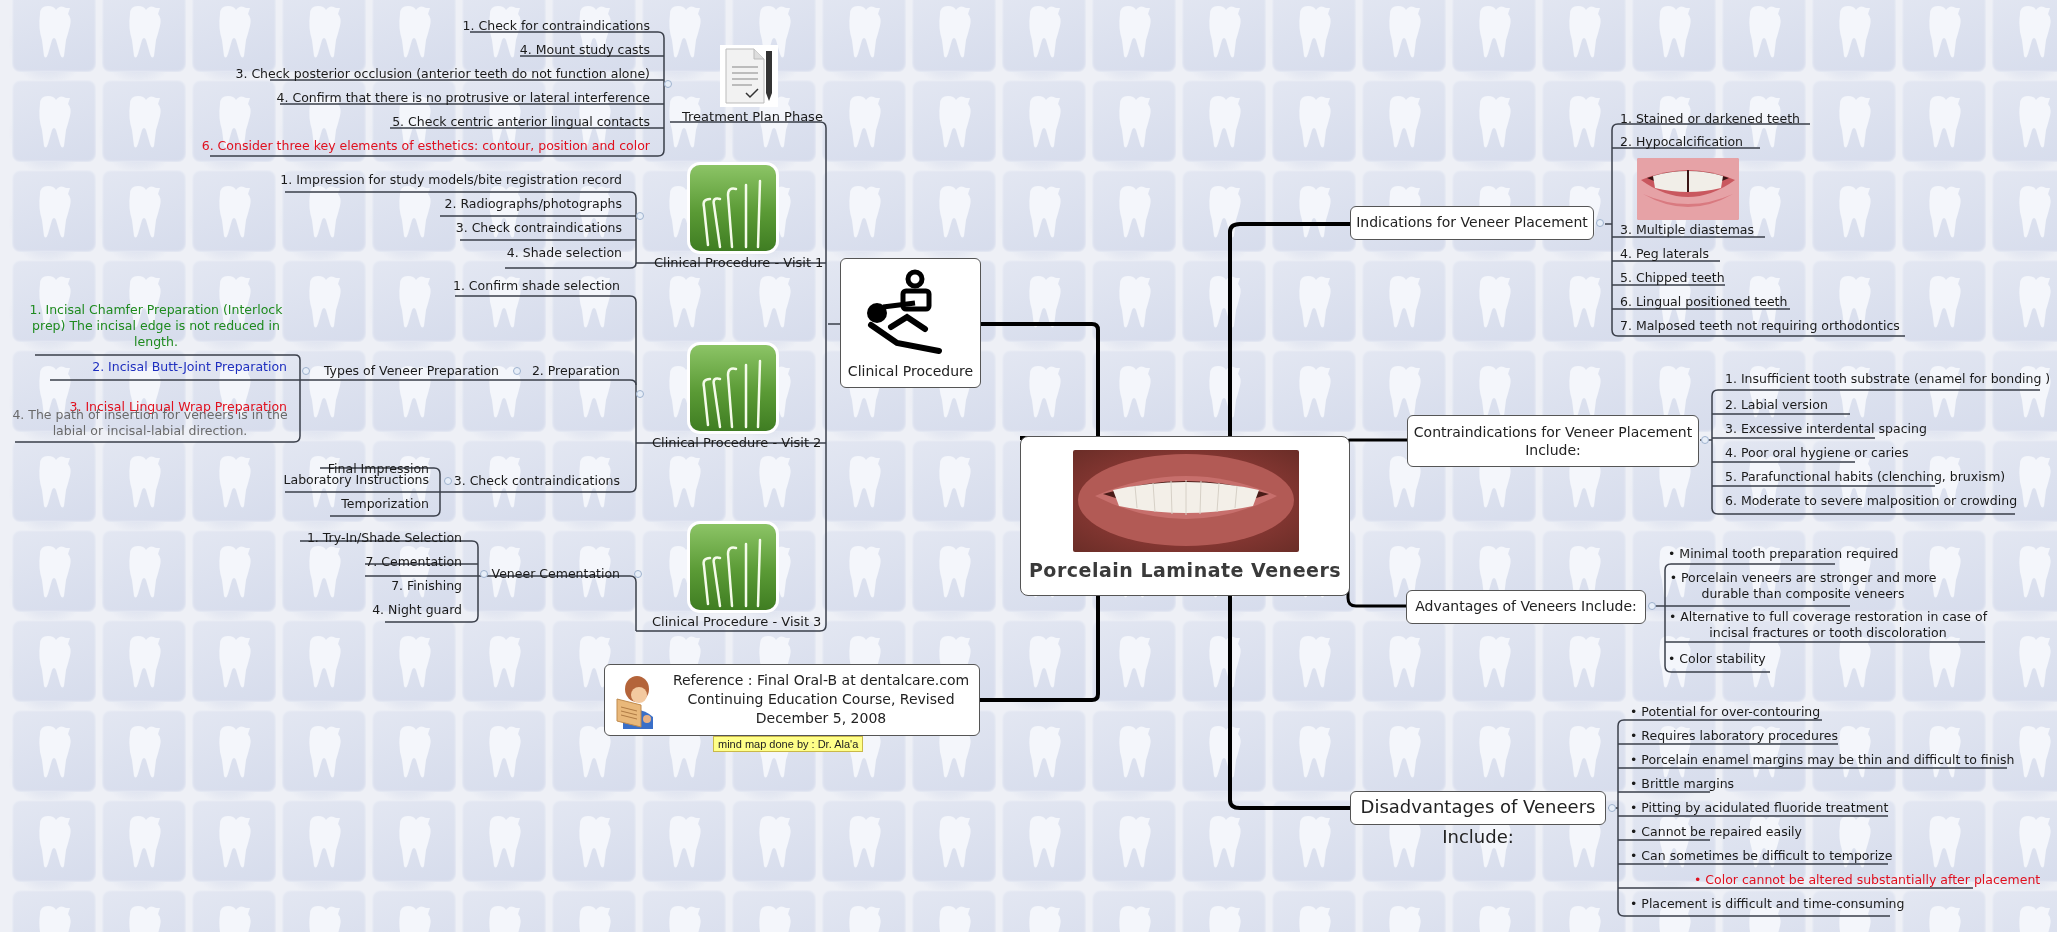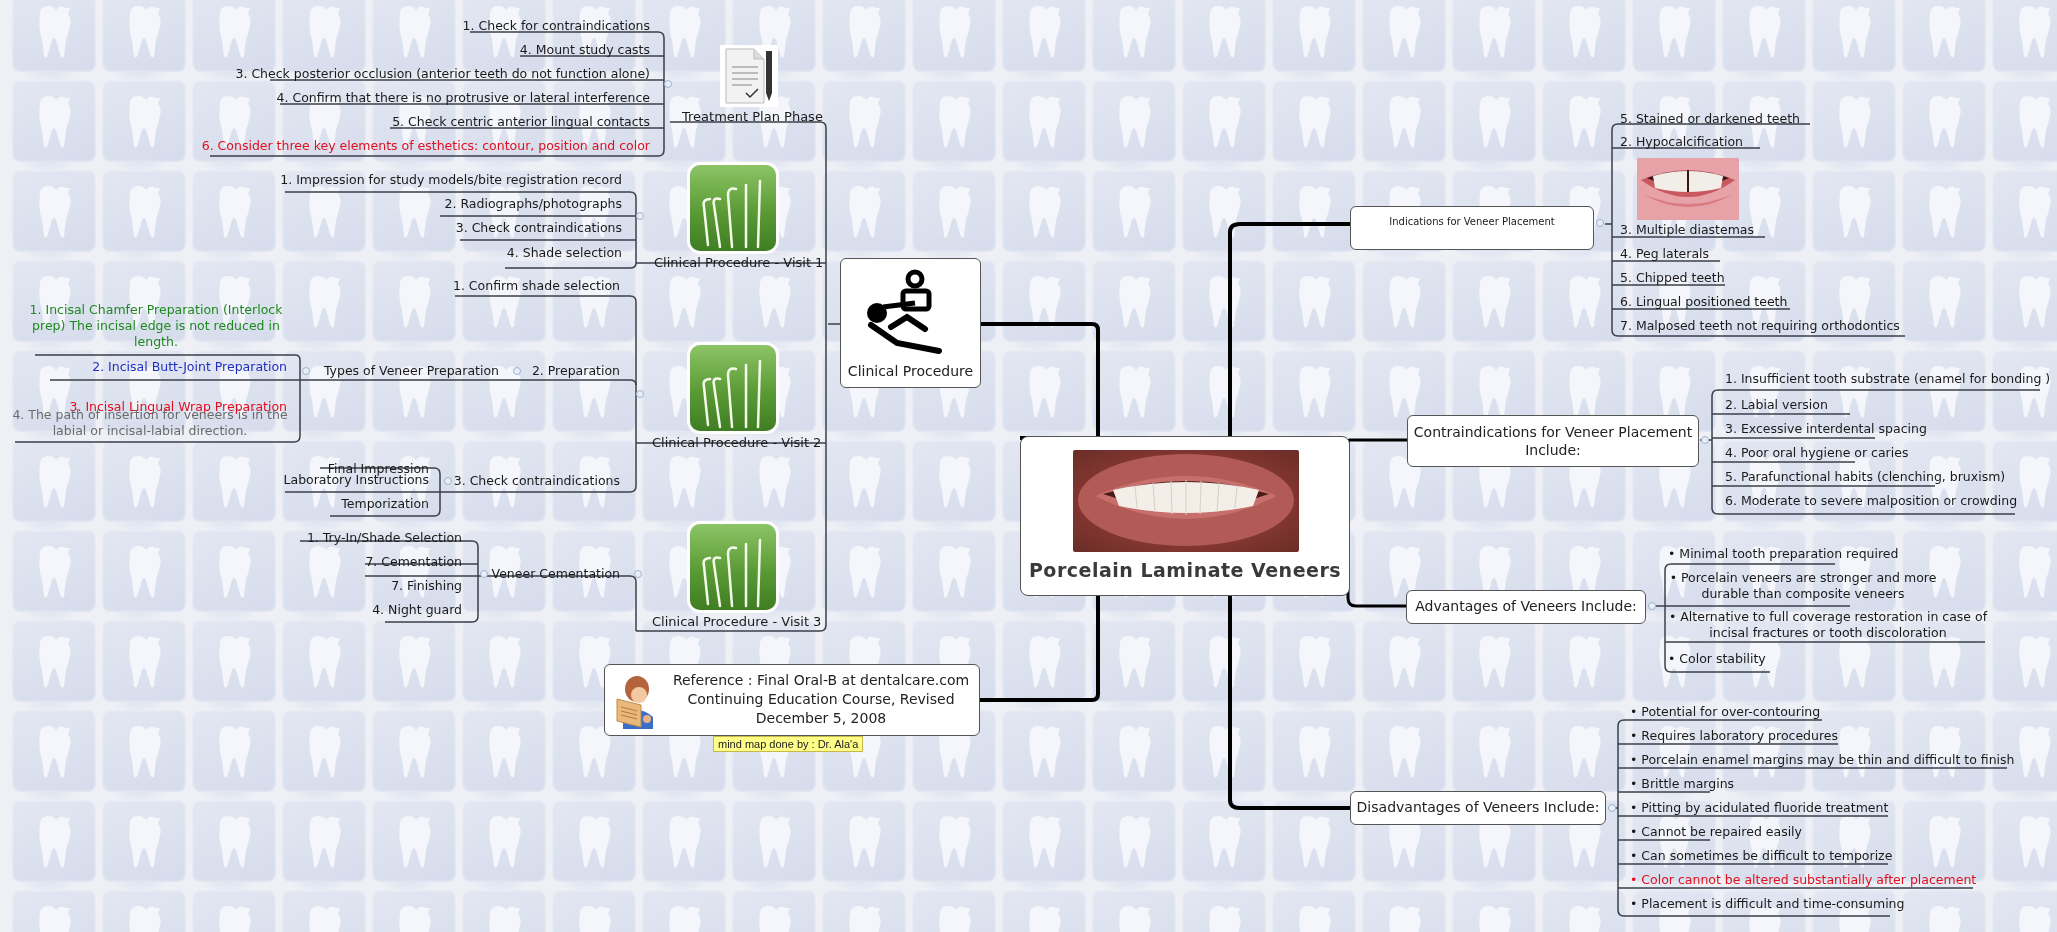--- a/index.html
+++ b/index.html
@@ -1554,25 +1554,25 @@
         <line x1="8" y1="42" x2="24" y2="46"></line>
       </g>
     <circle cx="34" cy="46" r="4" fill="#e8b083"></circle>
   </svg>
   <div style="position:absolute;left:58px;right:0;top:7px;font-size:14px;">Reference : Final  Oral-B at dentalcare.com</div>
   <div style="position:absolute;left:58px;right:0;top:26px;font-size:14px;">Continuing Education Course, Revised</div>
   <div style="position:absolute;left:58px;right:0;top:45px;font-size:14px;">December 5, 2008</div>
 </div>
 <div class="note" style="left:713px;top:736px;">mind map done by : Dr. Ala'a</div>
 
-<div class="node" style="left:1350px;top:206px;width:244px;height:44px;font-size:10px;line-height:30px;">
+<div class="node" style="left:1350px;top:206px;width:244px;height:34px;font-size:14px;line-height:30px;">
   <span>Indications for Veneer Placement</span>
 </div>
 <div class="collapse-dot" style="left:1596px;top:219px;"></div>
-<div class="txt" style="left:1620px;top:111px;">5.  Stained or darkened teeth</div>
+<div class="txt" style="left:1620px;top:111px;">1.  Stained or darkened teeth</div>
 <div class="txt" style="left:1620px;top:134px;">2. Hypocalcification</div>
 <div class="smile" style="left:1637px;top:158px;width:102px;height:62px;background:#d98f93;">
   <svg width="102" height="62" viewBox="0 0 102 62">
     <rect width="102" height="62" fill="#e6a2a6"></rect>
     <path d="M4 22 Q51 2 98 22 Q51 56 4 22 Z" fill="#c9585f"></path>
     <path d="M10 20 Q51 6 92 20 Q51 40 10 20 Z" fill="#3a1414"></path>
     <path d="M16 18 Q51 8 86 18 L84 30 Q51 38 18 30 Z" fill="#f1eee8"></path>
     <line x1="51" y1="12" x2="51" y2="34" stroke="#3a1414" stroke-width="2"></line>
     <path d="M6 36 Q51 62 96 36 Q51 56 6 36 Z" fill="#d97a80"></path>
   </svg>
@@ -1596,25 +1596,25 @@
 
 <div class="node" style="left:1406px;top:590px;width:240px;height:34px;font-size:14px;line-height:30px;">
   <span>Advantages of Veneers Include:</span>
 </div>
 <div class="collapse-dot" style="left:1648px;top:602px;"></div>
 <div class="txt" style="left:1668px;top:546px;">•  Minimal tooth preparation required</div>
 <div class="txt c" style="left:1668px;width:270px;top:570px;">•  Porcelain veneers are stronger and more durable than composite veneers</div>
 <div class="txt c" style="left:1668px;width:320px;top:609px;">• Alternative to full coverage restoration in case of incisal fractures or tooth discoloration</div>
 <div class="txt" style="left:1668px;top:651px;">• Color stability</div>
 
-<div class="node" style="left:1350px;top:791px;width:256px;height:34px;font-size:14px;line-height:30px;">
+<div class="node" style="left:1350px;top:791px;width:256px;height:34px;font-size:18px;line-height:30px;">
   <span>Disadvantages of Veneers Include:</span>
 </div>
 <div class="collapse-dot" style="left:1608px;top:804px;"></div>
 <div class="txt" style="left:1630px;top:704px;">• Potential for over-contouring</div>
 <div class="txt" style="left:1630px;top:728px;">• Requires laboratory procedures</div>
 <div class="txt" style="left:1630px;top:752px;">• Porcelain enamel margins may be thin and difficult to finish</div>
 <div class="txt" style="left:1630px;top:776px;">• Brittle margins</div>
 <div class="txt" style="left:1630px;top:800px;">• Pitting by acidulated fluoride treatment</div>
 <div class="txt" style="left:1630px;top:824px;">• Cannot be repaired easily</div>
 <div class="txt" style="left:1630px;top:848px;">• Can sometimes be difficult to temporize</div>
-<div class="txt red" style="left:1630px;top:872px;">• Color cannot be altered substantially after placement</div>
+<div class="txt red" style="left:1694px;top:872px;">• Color cannot be altered substantially after placement</div>
 <div class="txt" style="left:1630px;top:896px;">• Placement is difficult and time-consuming</div>
 
 </body></html>

